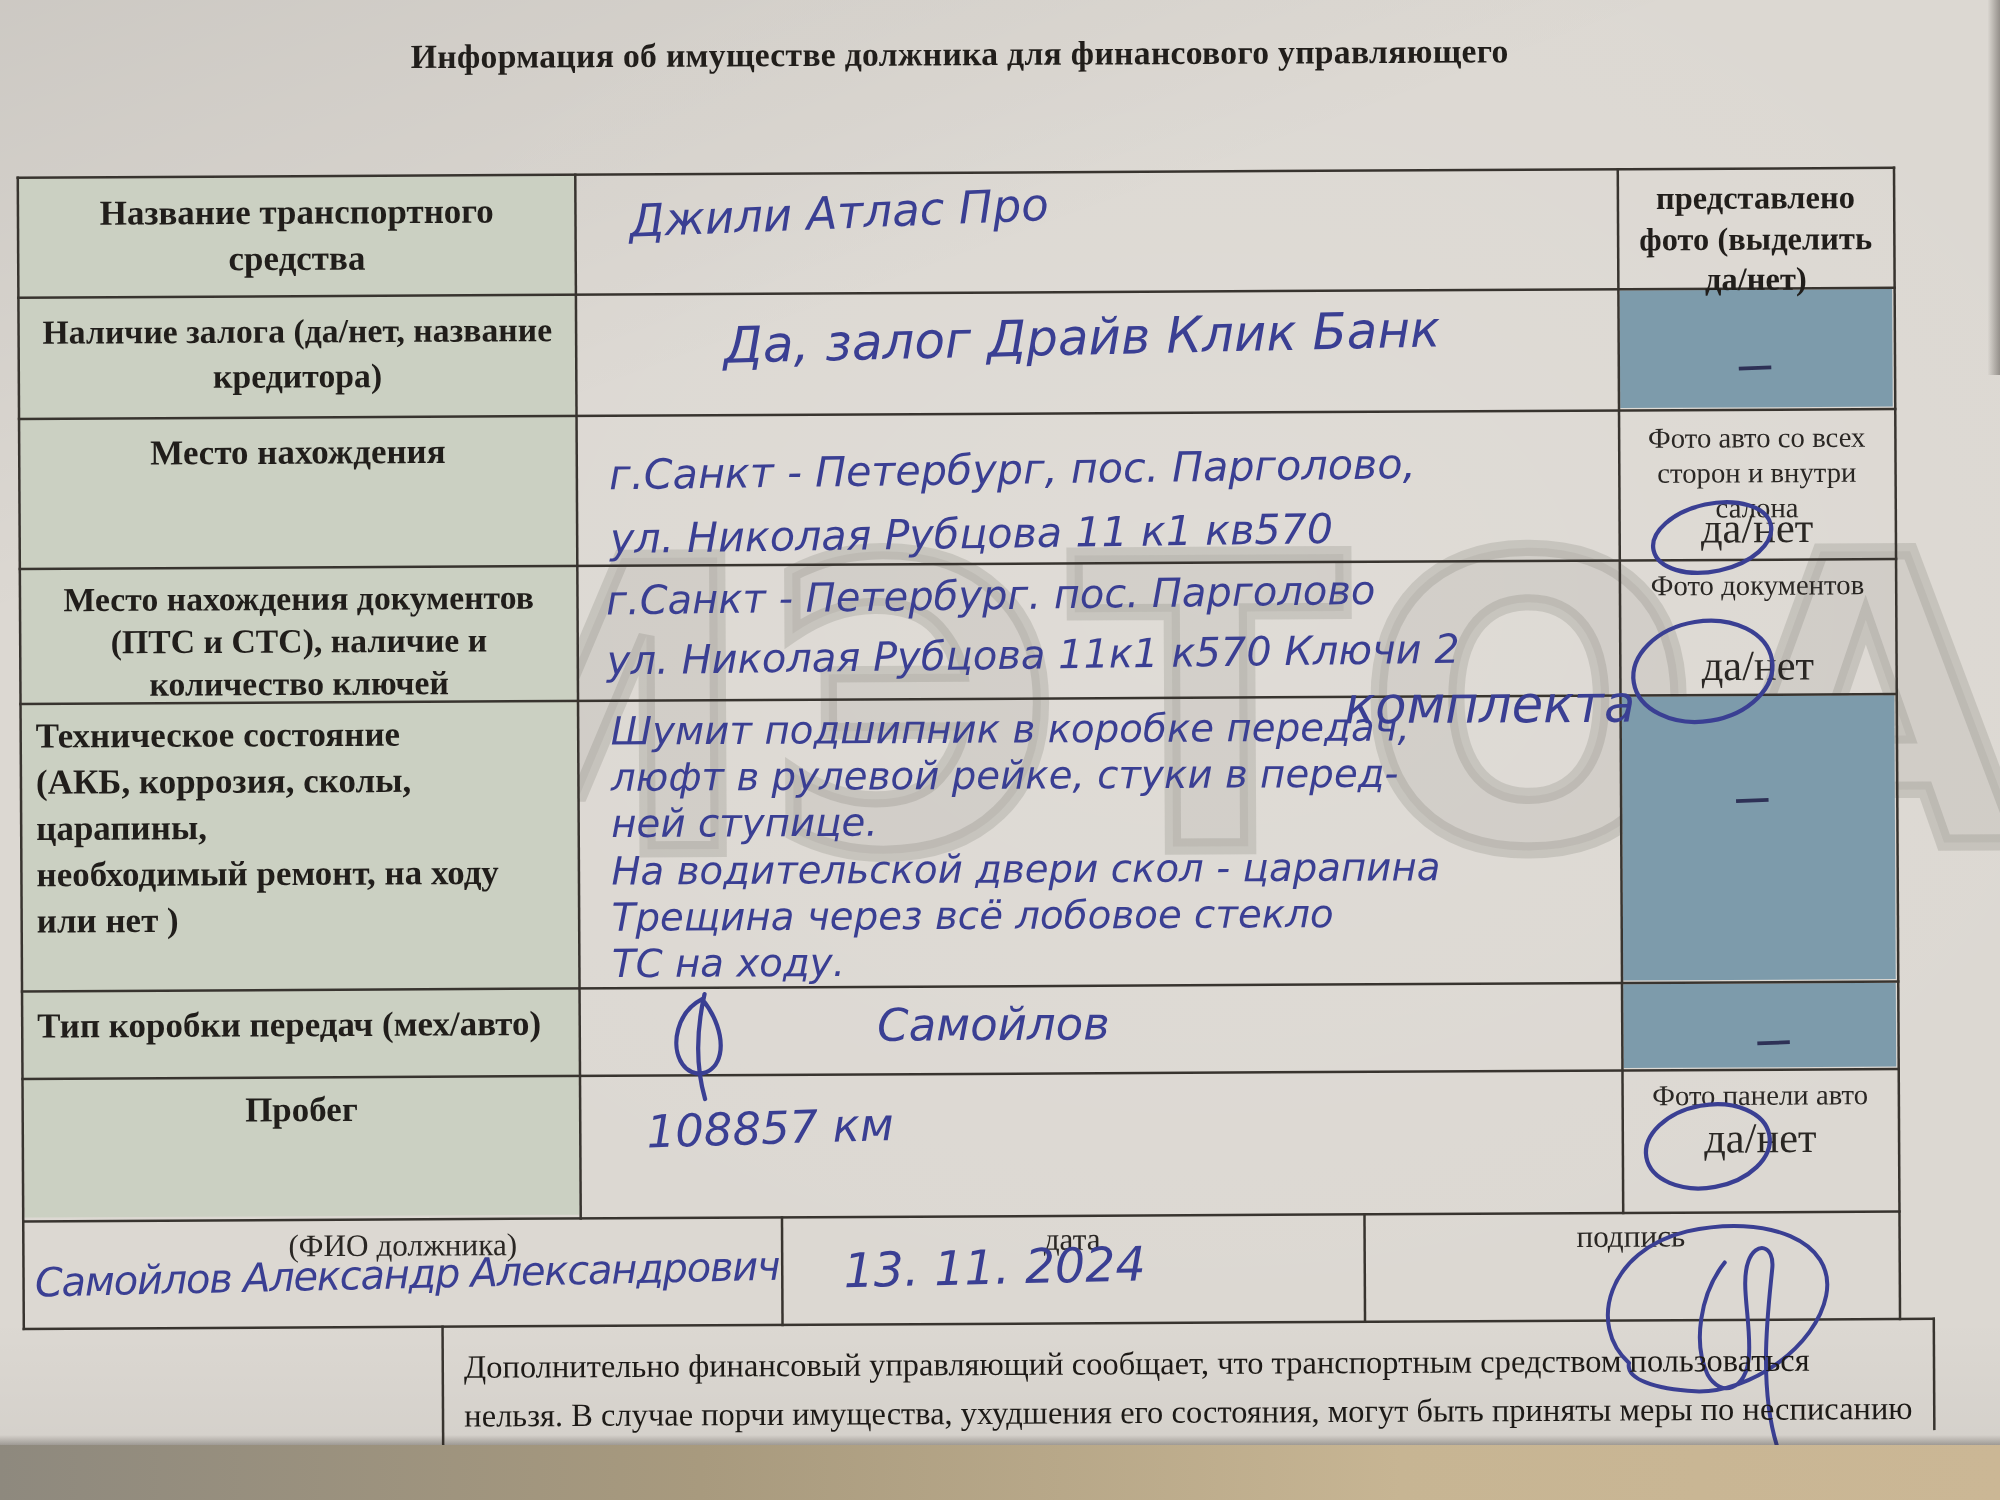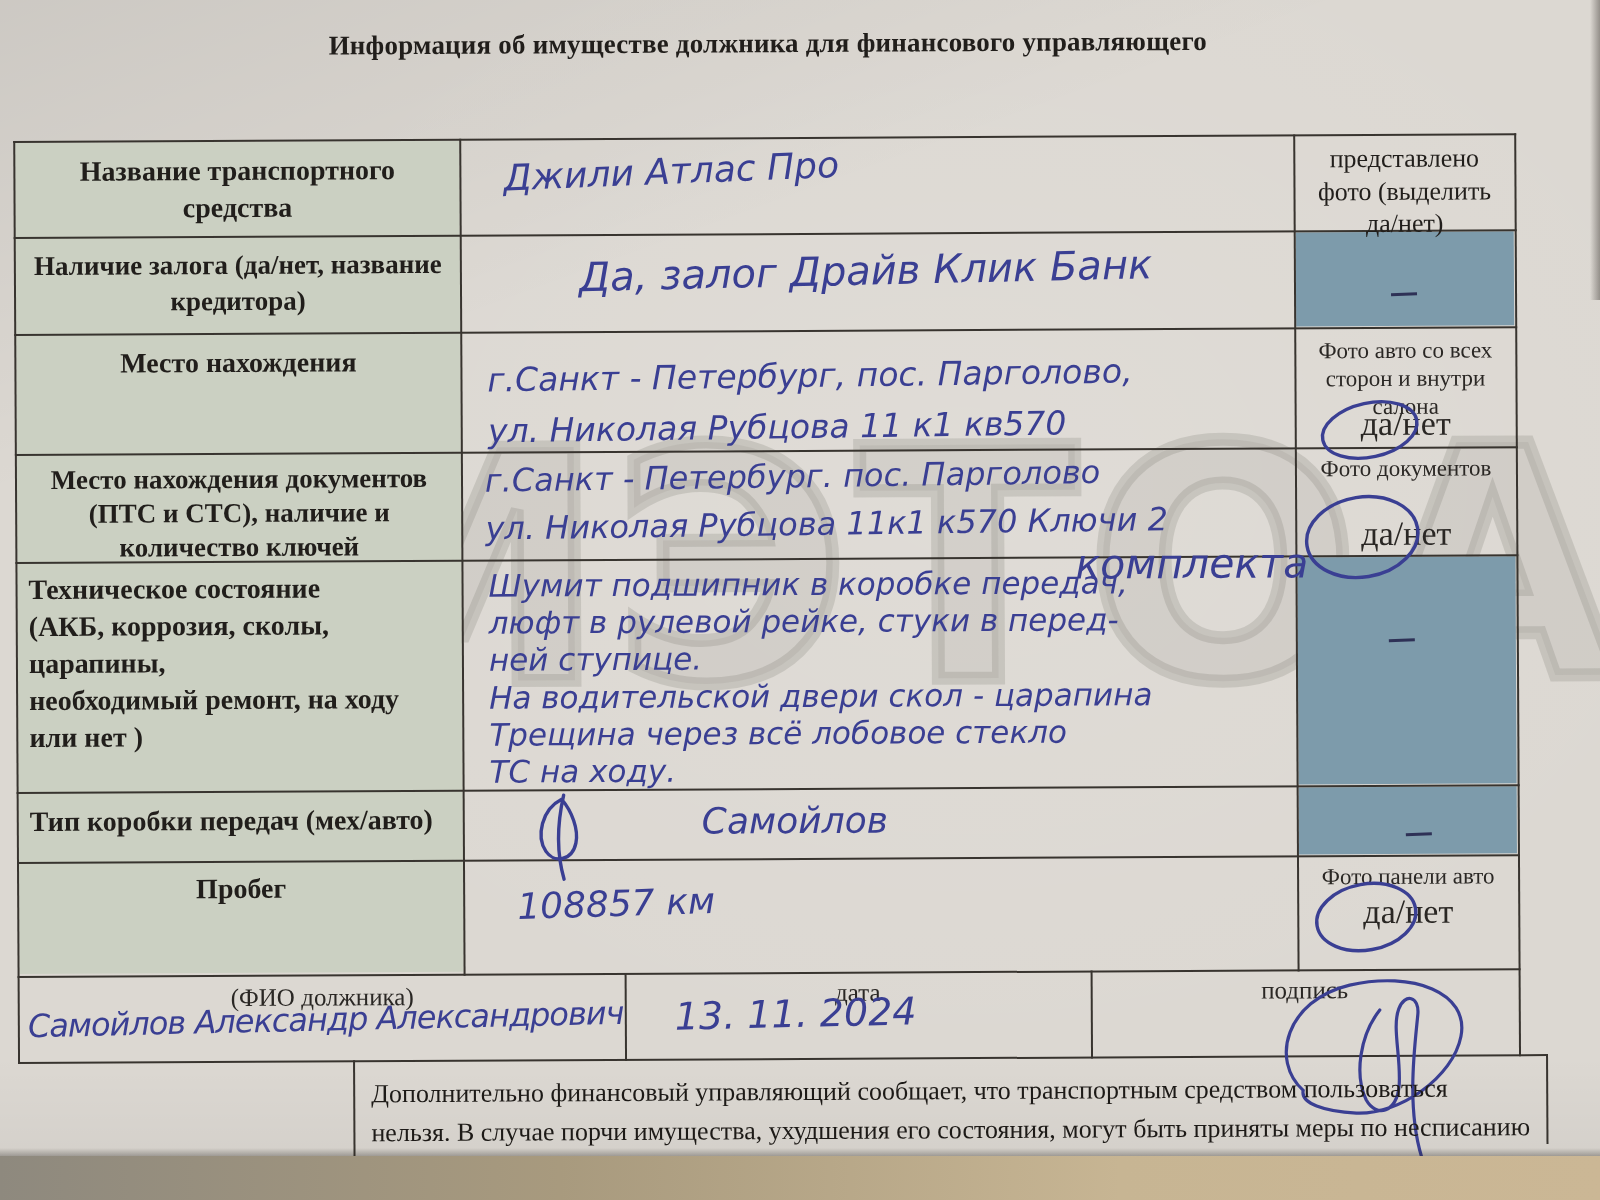--- a/index.html
+++ b/index.html
@@ -41,21 +41,21 @@
   .blue{background:#7d9bab;}
 
   
   .hl,.vl{position:absolute;background:#38342f;}
   .hl{height:2.4px;}
   .vl{width:2.4px;}
 
   .cell-label{position:absolute;font-weight:bold;font-size:28px;line-height:1.32;
     white-space:pre-line;}
   .center{text-align:center;}
-  .photo-head{position:absolute;font-weight:normal;font-size:26px;line-height:1.25;
+  .photo-head{position:absolute;font-weight:bold;font-size:26px;line-height:1.25;
     text-align:center;white-space:pre-line;}
   .photo-cap{position:absolute;font-size:23px;line-height:1.22;text-align:center;
     white-space:pre-line;color:#2a2724;}
   .danet{position:absolute;font-size:34px;text-align:center;color:#2a2724;}
 
   .ink{position:absolute;font-family:"DejaVu Sans",sans-serif;font-style:italic;
     color:#3a3f93;white-space:pre-line;}
   .dash{position:absolute;border-top:3.5px solid #2e3156;transform:rotate(-2deg);}
   svg.pen{position:absolute;overflow:visible;}
   .note{position:absolute;font-size:26px;line-height:1.5;color:#1d1a17;}

